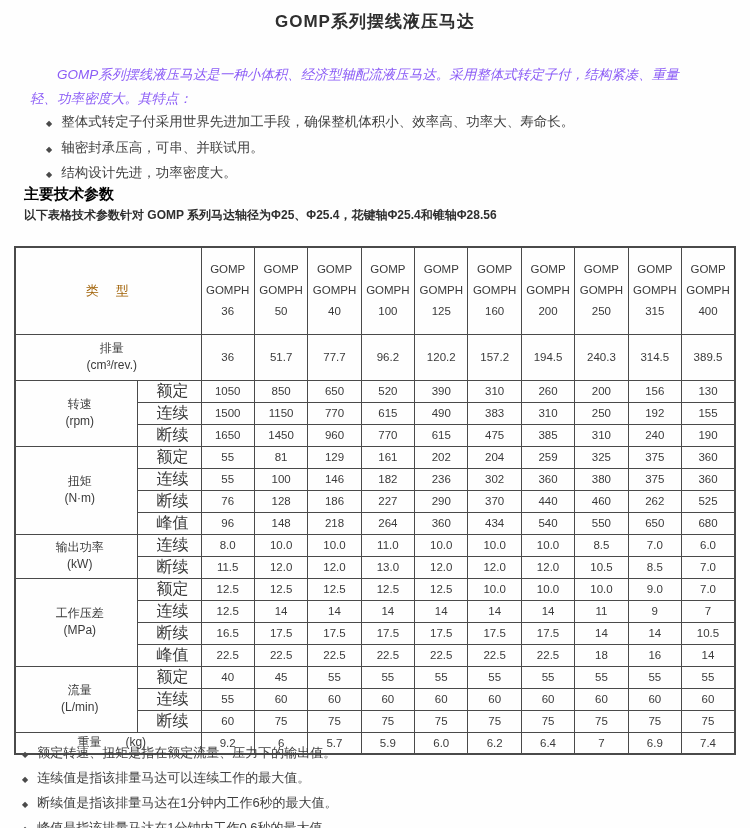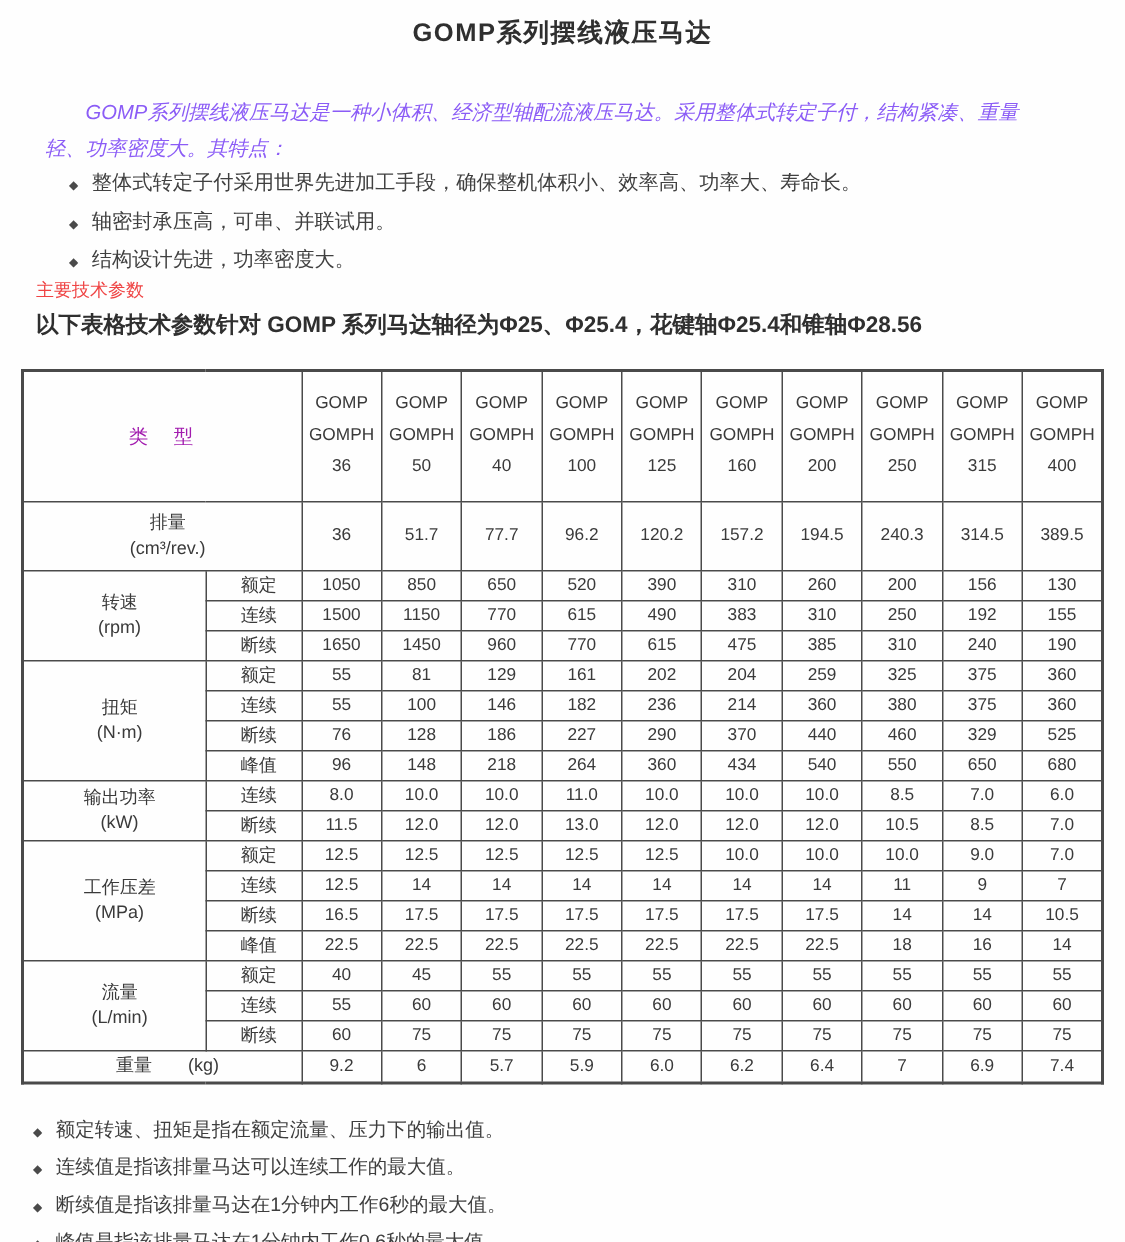--- a/index.html
+++ b/index.html
@@ -47,29 +47,29 @@
   .features li { display: flex; align-items: baseline; }
   .bullet {
     font-size: 8px;
     margin-right: 9px;
     color: #4a4a4a;
     flex: 0 0 auto;
   }
   .section-heading {
     position: absolute;
     top: 185px; left: 24px;
-    font-size: 12px;
-    font-weight: normal;
-    color: #ef4444;
+    font-size: 15px;
+    font-weight: bold;
+    color: #000000;
   }
   .table-caption {
     position: absolute;
     top: 207px; left: 24px;
     width: 710px;
-    font-size: 15px;
+    font-size: 12px;
     font-weight: bold;
     color: #2f2f2f;
   }
   table.spec-table {
     position: absolute;
     top: 246px; left: 14px;
     width: 722px;
     border-collapse: collapse;
     table-layout: fixed;
     border: 2px solid #4a4a4a;
@@ -79,37 +79,37 @@
     border: 1px solid #4a4a4a;
     text-align: center;
     vertical-align: middle;
     padding: 0;
     font-weight: normal;
     overflow: hidden;
   }
   .type-th {
     font-size: 13px;
     letter-spacing: 2px;
-    color: #a21caf;
+    color: #a16207;
   }
   .model-th {
     height: 87px;
     font-size: 11.5px;
     line-height: 21px;
   }
   .label-cell {
     text-align: left;
     padding-left: 7px !important;
     font-size: 12px;
     line-height: 17px;
   }
   .sub-cell {
     text-align: center;
     padding-left: 7px !important;
-    font-size: 12px;
+    font-size: 16px;
   }
   td.val { font-size: 11.5px; }
   tr.std td { height: 20px; }
   tr.tall td { height: 46px; }
   tr.weight td { height: 22px; }
   .unit-inline { margin-left: 24px; }
   .footnotes {
     position: absolute;
     top: 744px; left: 22px;
     list-style: none;
@@ -284,37 +284,37 @@
           <td class="val">375</td>
           <td class="val">360</td>
         </tr>
         <tr class="std">
           <td class="sub-cell">连续</td>
           <td class="val">55</td>
           <td class="val">100</td>
           <td class="val">146</td>
           <td class="val">182</td>
           <td class="val">236</td>
-          <td class="val">214</td>
+          <td class="val">302</td>
           <td class="val">360</td>
           <td class="val">380</td>
           <td class="val">375</td>
           <td class="val">360</td>
         </tr>
         <tr class="std">
           <td class="sub-cell">断续</td>
           <td class="val">76</td>
           <td class="val">128</td>
           <td class="val">186</td>
           <td class="val">227</td>
           <td class="val">290</td>
           <td class="val">370</td>
           <td class="val">440</td>
           <td class="val">460</td>
-          <td class="val">329</td>
+          <td class="val">262</td>
           <td class="val">525</td>
         </tr>
         <tr class="std">
           <td class="sub-cell">峰值</td>
           <td class="val">96</td>
           <td class="val">148</td>
           <td class="val">218</td>
           <td class="val">264</td>
           <td class="val">360</td>
           <td class="val">434</td>

